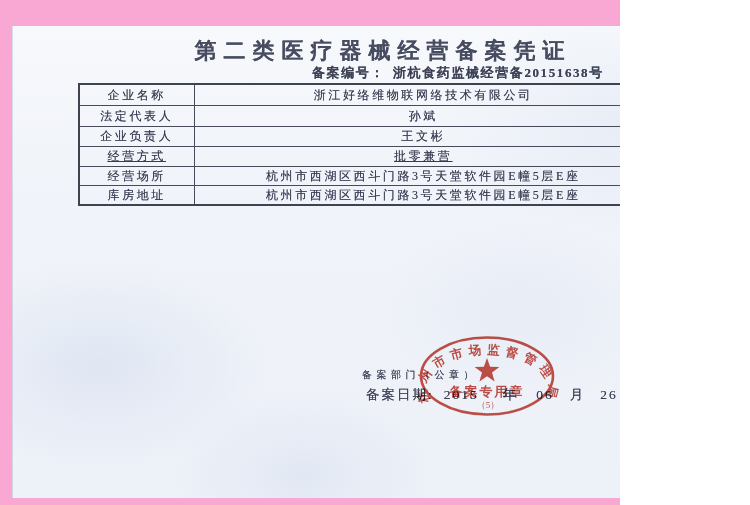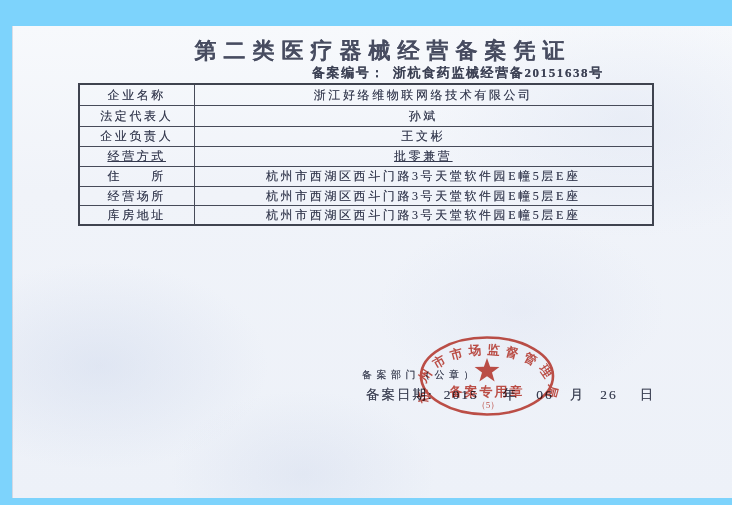--- a/index.html
+++ b/index.html
@@ -1,18 +1,18 @@
 <!DOCTYPE html>
 <html><head>
 <meta charset="utf-8">
 <style>
   html,body{margin:0;padding:0;background:#ffffff;}
   .canvas{
-    position:relative;width:732px;height:505px;overflow:hidden;
-    background:#7dd3fc;
+    position:relative;width:620px;height:505px;overflow:hidden;
+    background:#f9a8d4;
     font-family:"Liberation Serif","DejaVu Serif",serif;
     color:#3c4154;
   }
   .paper{
     position:absolute;left:12px;top:26px;width:727px;height:472px;
     background:
       radial-gradient(ellipse 260px 160px at 12% 72%, rgba(196,208,232,.35), transparent 65%),
       radial-gradient(ellipse 300px 180px at 85% 20%, rgba(205,215,236,.28), transparent 65%),
       radial-gradient(ellipse 220px 140px at 40% 95%, rgba(200,210,232,.30), transparent 60%),
       radial-gradient(ellipse 240px 150px at 70% 60%, rgba(210,218,238,.25), transparent 60%),
@@ -95,24 +95,20 @@
       <td class="value">孙斌</td>
     </tr>
     <tr class="r3">
       <td class="label">企业负责人</td>
       <td class="value">王文彬</td>
     </tr>
     <tr class="r4">
       <td class="label">经营方式</td>
       <td class="value">批零兼营</td>
     </tr>
-    <tr class="r5">
-      <td class="label">住　　所</td>
-      <td class="value">杭州市西湖区西斗门路3号天堂软件园E幢5层E座</td>
-    </tr>
     <tr class="r6">
       <td class="label">经营场所</td>
       <td class="value">杭州市西湖区西斗门路3号天堂软件园E幢5层E座</td>
     </tr>
     <tr class="r7">
       <td class="label">库房地址</td>
       <td class="value">杭州市西湖区西斗门路3号天堂软件园E幢5层E座</td>
     </tr>
   </tbody>
     </table>

